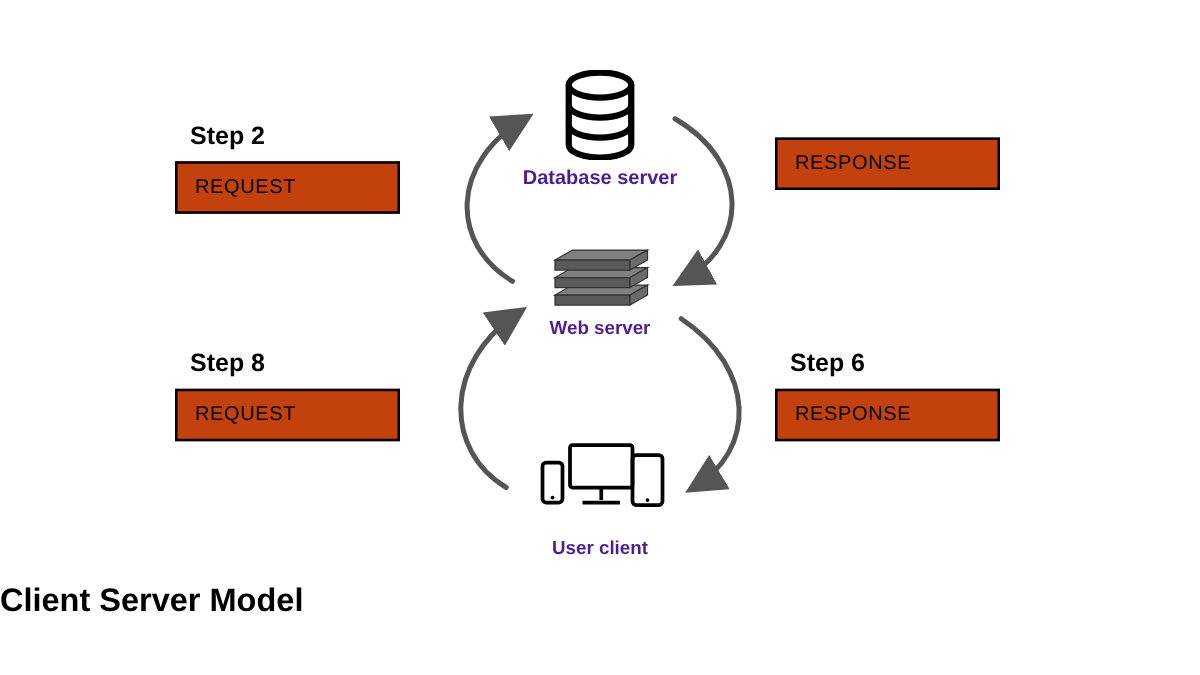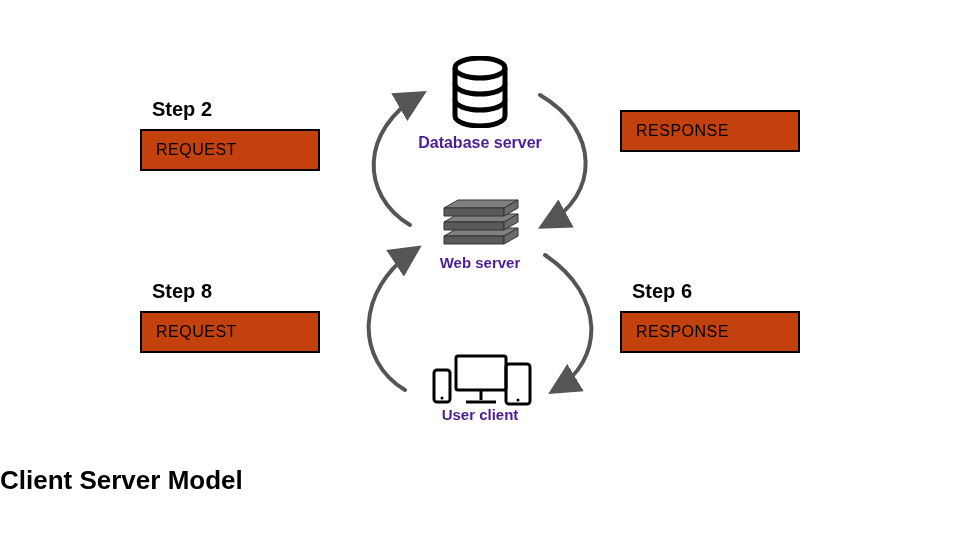--- a/index.html
+++ b/index.html
@@ -14,21 +14,21 @@
     overflow: hidden;
   }
   .node-label {
     position: absolute;
     font-weight: 700;
     text-align: center;
     color: #4c1d95;
   }
   .db-label   { left: 380px; top: 134px; width: 200px; font-size: 16px; }
   .web-label  { left: 380px; top: 254px; width: 200px; font-size: 15px; font-weight: 600; }
-  .user-label { left: 380px; top: 406px; width: 200px; font-size: 15px; font-weight: 700; }
+  .user-label { left: 380px; top: 430px; width: 200px; font-size: 15px; font-weight: 700; }
 
   .step-group { position: absolute; width: 180px; }
   .step-title { font-weight: 700; font-size: 20px; margin: 0 0 8px 12px; }
   .step-box {
     border: 2.5px solid #000;
     padding: 10px 14px;
     font-size: 16px;
     letter-spacing: 0.5px;
     text-align: left;
     font-weight: 400;

